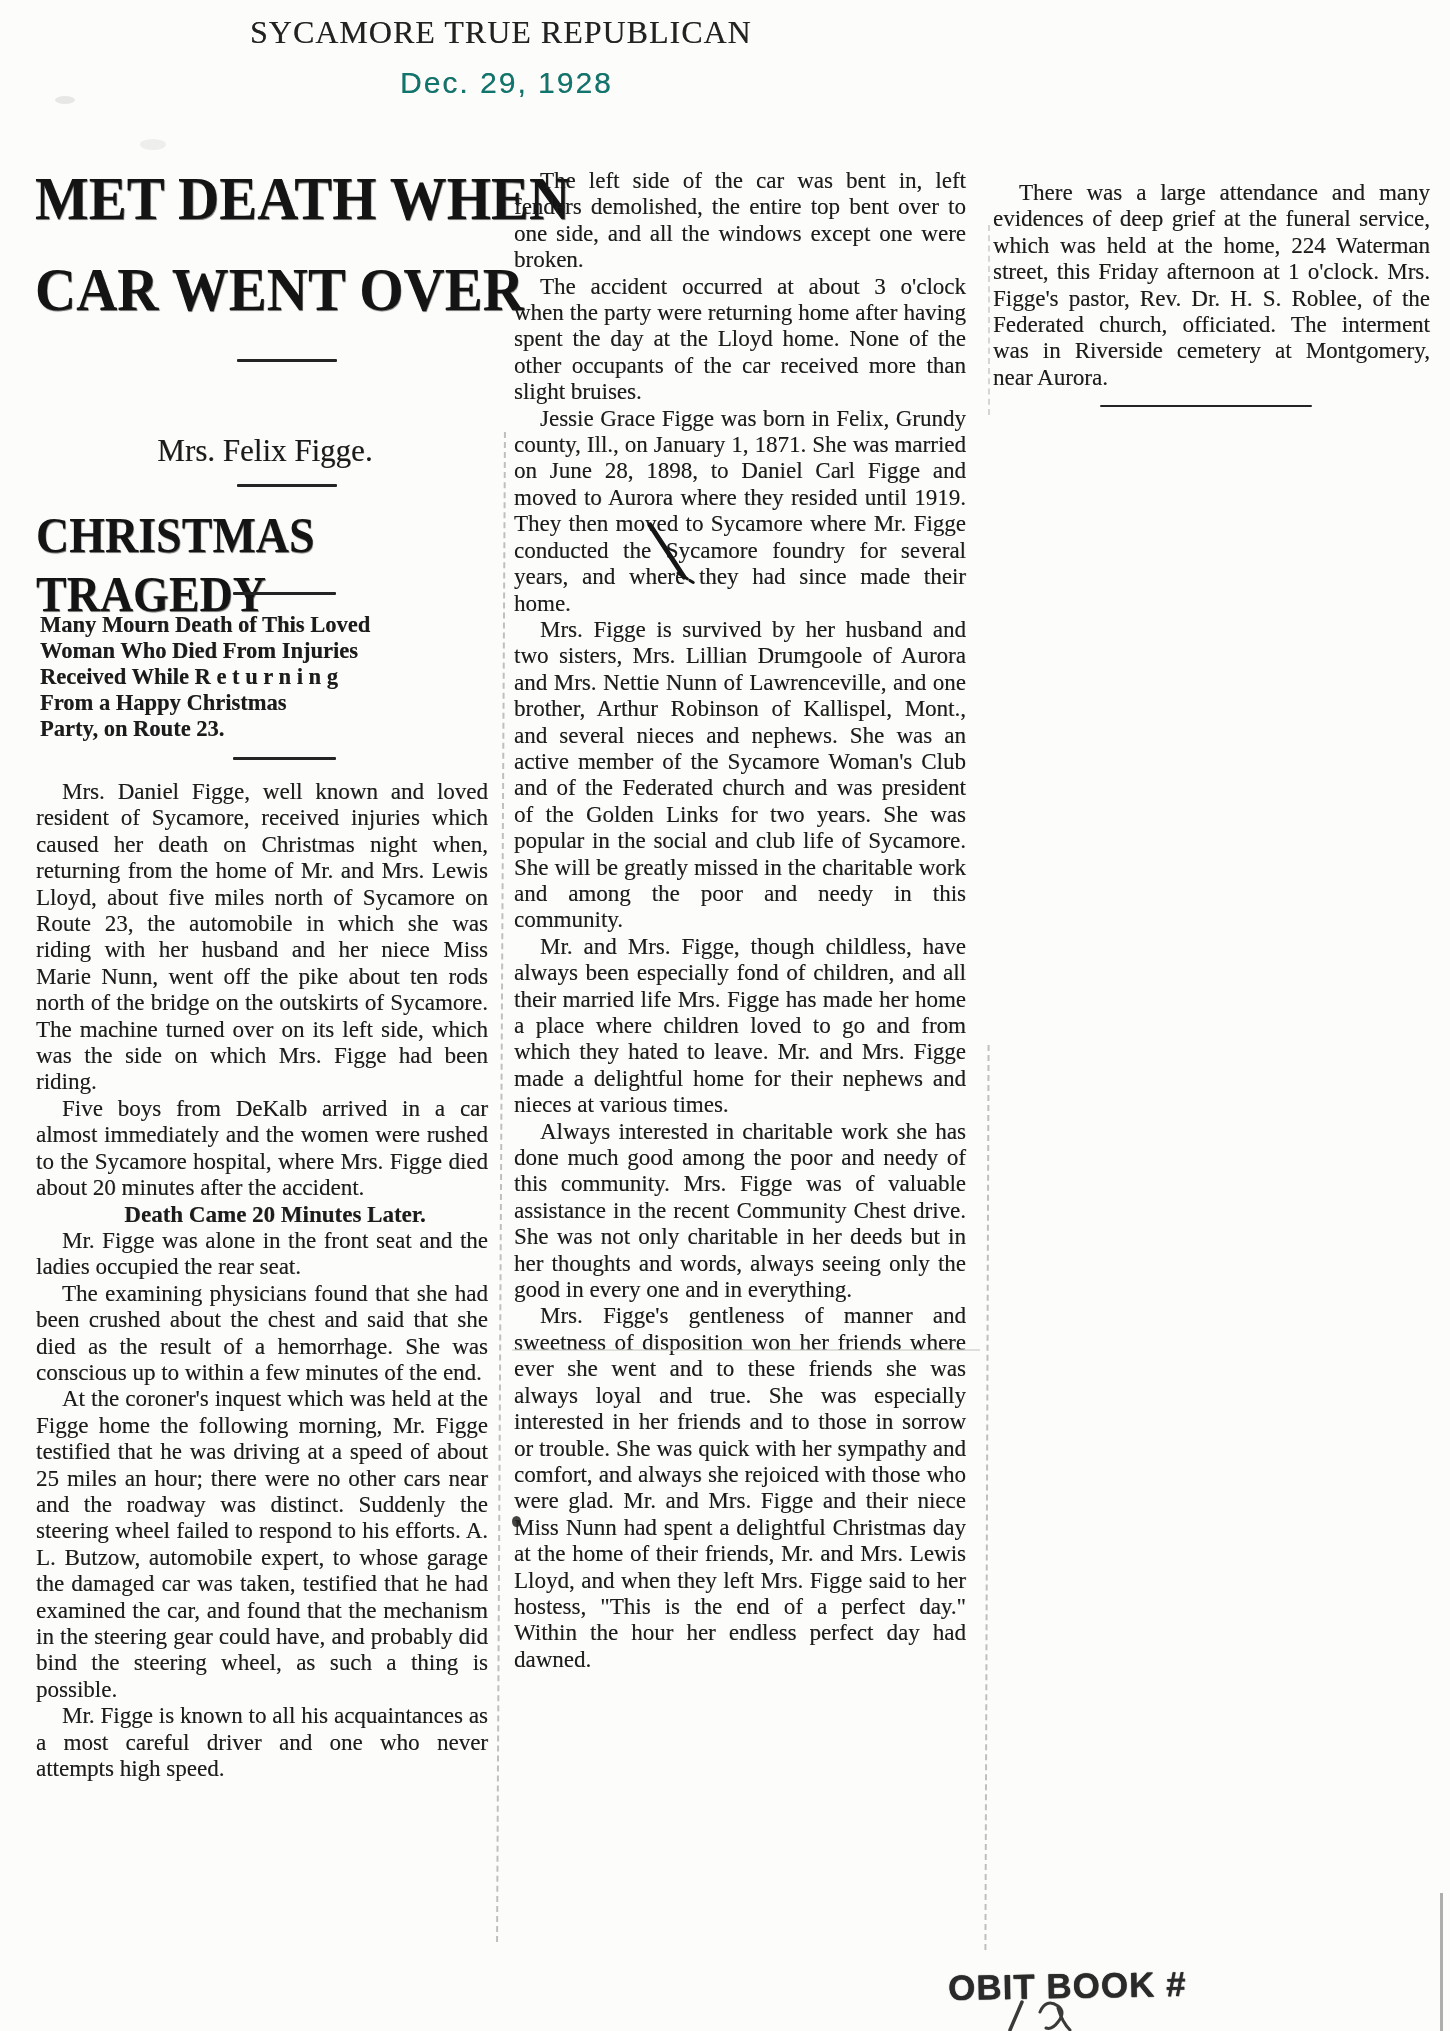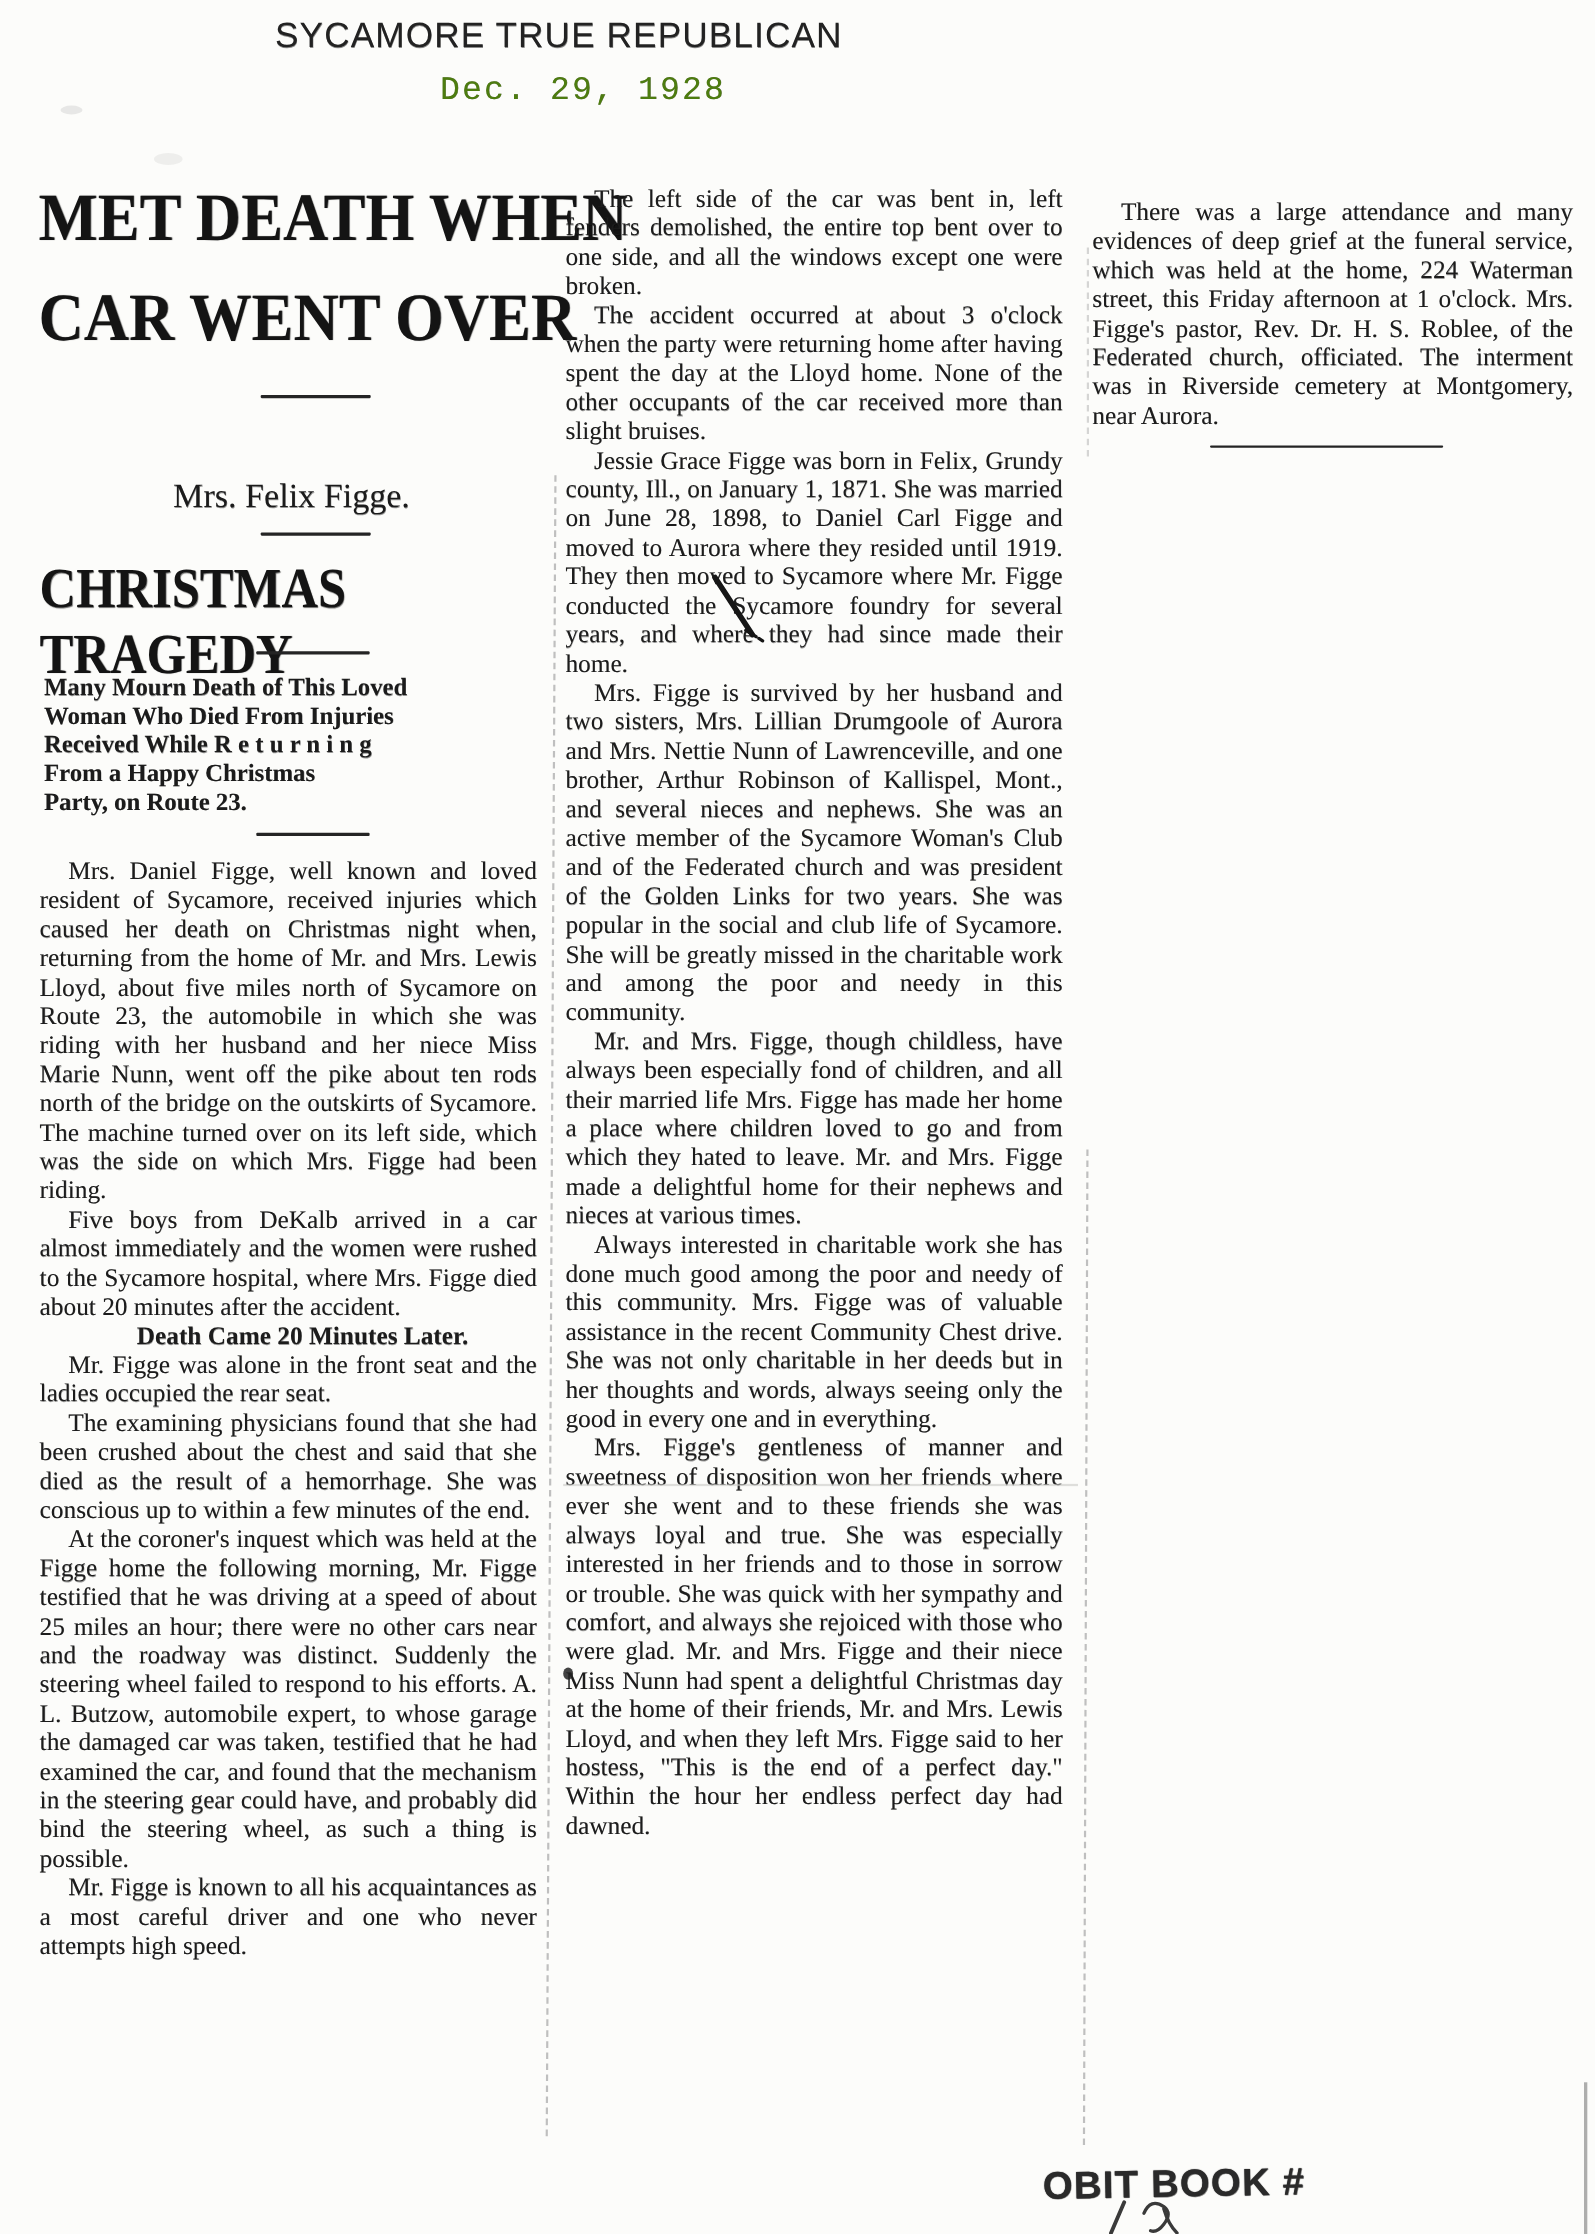--- a/index.html
+++ b/index.html
@@ -7,29 +7,29 @@
     position:relative;
     width:1450px;height:2031px;
     margin:0 auto;
     background:#fcfcfa;
     overflow:hidden;
     color:#1b1b1b;
   }
   
   .masthead-title{
     position:absolute;left:250px;top:14px;width:490px;
-    font-family:Liberation Sans, sans-serif;
+    font-family:Liberation Serif, serif;
     font-size:32px;font-weight:500;letter-spacing:1px;color:#222;
     white-space:nowrap;
     text-shadow:0.3px 0.3px 0.6px rgba(0,0,0,.45);
   }
   .masthead-date{
     position:absolute;left:400px;top:66px;
-    font-family:Liberation Mono, monospace;
-    font-size:30px;letter-spacing:2px;color:#4d7c0f;
+    font-family:Liberation Sans, sans-serif;
+    font-size:30px;letter-spacing:2px;color:#0f766e;
     white-space:nowrap;
     text-shadow:0.3px 0.3px 0.6px rgba(0,0,0,.45);
     text-align:center;
   }
   
   .headline{
     position:absolute;left:35px;width:460px;
     font-family:"Liberation Serif","DejaVu Serif",serif;
     font-weight:700;font-size:57px;line-height:86px;
     color:#141414;text-align:right;

